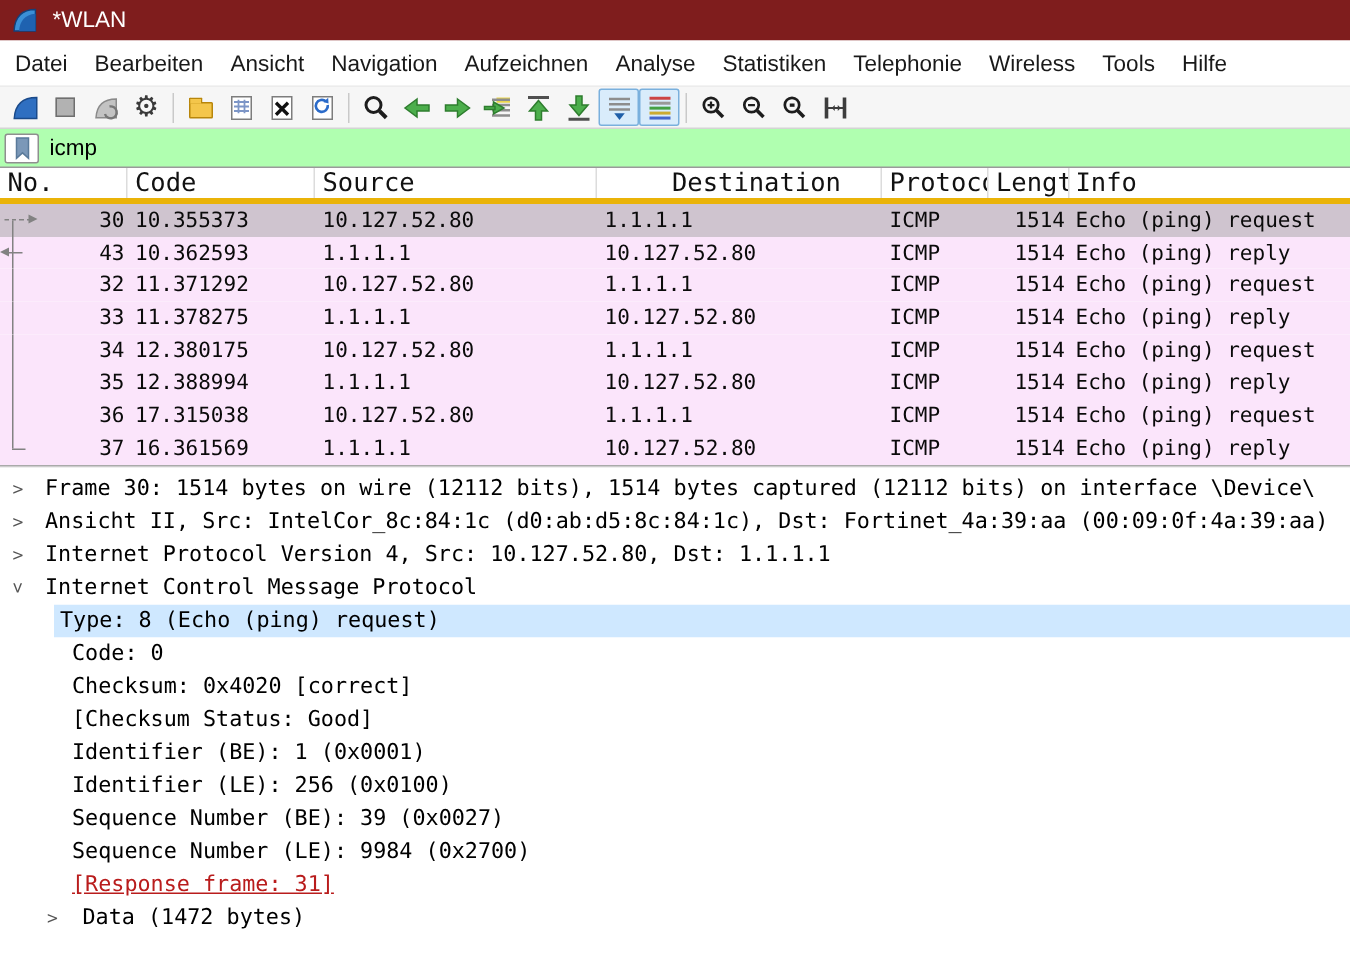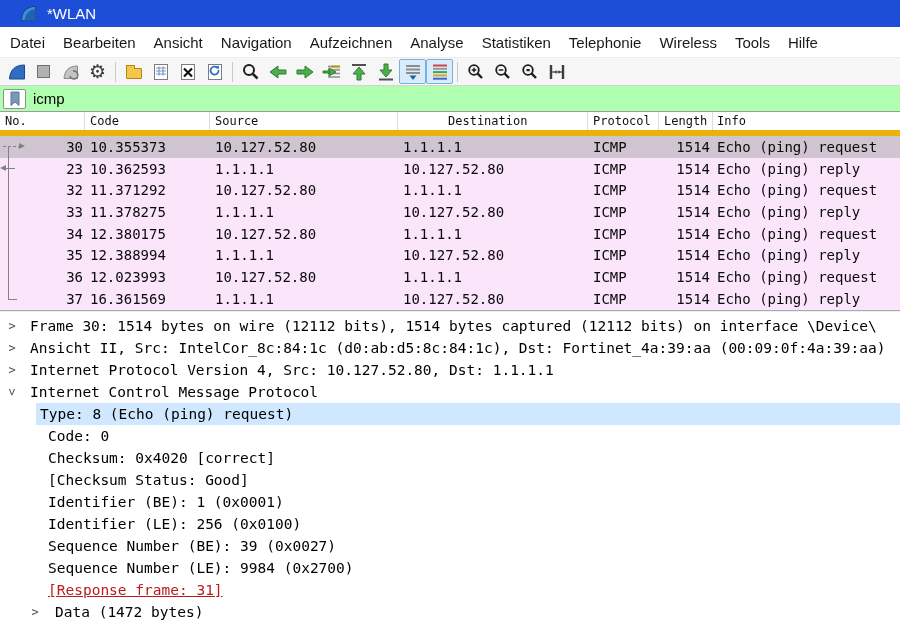--- a/index.html
+++ b/index.html
@@ -1,21 +1,21 @@
 <!DOCTYPE html>
 <html><head>
 <meta charset="utf-8">
 <style>
   * { box-sizing: border-box; margin: 0; padding: 0; }
   html,body { width:900px; height:637px; overflow:hidden; background:#fff;
     font-family:"Liberation Sans", sans-serif; }
 
   
-  .titlebar { height:27px; background:#1d4ed8; display:flex; align-items:center;
-    padding-left:19px; gap:9px; }
+  .titlebar { height:27px; background:#7f1d1d; display:flex; align-items:center;
+    padding-left:7px; gap:9px; }
   .titlebar .wtitle { color:#fff; font-size:15px; }
 
   
   .menubar { height:30px; display:flex; align-items:center; background:#fff;
     font-size:15px; color:#191919; padding-left:1px; }
   .menu-item { padding:0 9px; height:100%; display:flex; align-items:center; cursor:default;text-align:right; }
 
   
   .toolbar { height:29px; background:#f6f6f6; border-top:1px solid #ececec;
     border-bottom:1px solid #d4d4d4; display:flex; align-items:center; padding-left:3px; }
@@ -34,22 +34,22 @@
   
   .filterbar { height:26px; background:#b0ffb0; border-bottom:1px solid #9a9a9a;
     display:flex; align-items:center; padding:0 3px; }
   .bookmark-box { width:23px; height:20px; background:#fff; border:1px solid #8f8f8f;
     border-radius:2px; display:flex; align-items:center; justify-content:center; }
   .filter-input { flex:1; height:22px; background:transparent; border:none; outline:none;
     font-family:"Liberation Sans", sans-serif; font-size:15px; color:#000; padding-left:7px; }
 
   
   .plist-header { display:grid; grid-template-columns:85px 125px 188px 190px 71px 54px 1fr;
-    height:24px; background:#fff; border-bottom:6px solid #eab308;
-    font-family:"DejaVu Sans Mono", monospace; font-size:12px; color:#111; }
+    height:24px; background:#fff; border-bottom:4px solid #eab308;
+    font-family:"DejaVu Sans Mono", monospace; font-size:17px; color:#111; }
   .hcell { display:flex; align-items:center; padding-left:5px;
     border-right:1px solid #dcdcdc; overflow:hidden; white-space:nowrap; }
   .hcell:last-child { border-right:none; }
 
   .prow { display:grid; grid-template-columns:85px 125px 188px 190px 71px 54px 1fr;
     height:21.7px; background:#fbe5fb; position:relative; align-items:center;
     font-family:"DejaVu Sans Mono", monospace; font-size:14px; color:#0a0a0a; }
   .prow.selected { background:#cfc4cf; }
   .cell { overflow:hidden; white-space:pre; }
   .c-no   { text-align:right; padding-right:2px; }
@@ -312,21 +312,21 @@
     <div class="cell c-proto">ICMP</div>
     <div class="cell c-len">1514</div>
     <div class="cell c-info">Echo (ping) request</div>
   </div>
 
   <div class="prow">
     <div class="ind">
       <div class="ind-arrow-l"></div>
         <div class="ind-v"></div>
     </div>
-    <div class="cell c-no">23</div>
+    <div class="cell c-no">43</div>
     <div class="cell c-time">10.362593</div>
     <div class="cell c-src">1.1.1.1</div>
     <div class="cell c-dst">10.127.52.80</div>
     <div class="cell c-proto">ICMP</div>
     <div class="cell c-len">1514</div>
     <div class="cell c-info">Echo (ping) reply</div>
   </div>
 
   <div class="prow">
     <div class="ind">
@@ -378,21 +378,21 @@
     <div class="cell c-proto">ICMP</div>
     <div class="cell c-len">1514</div>
     <div class="cell c-info">Echo (ping) reply</div>
   </div>
 
   <div class="prow">
     <div class="ind">
         <div class="ind-v"></div>
       </div>
     <div class="cell c-no">36</div>
-    <div class="cell c-time">12.023993</div>
+    <div class="cell c-time">17.315038</div>
     <div class="cell c-src">10.127.52.80</div>
     <div class="cell c-dst">1.1.1.1</div>
     <div class="cell c-proto">ICMP</div>
     <div class="cell c-len">1514</div>
     <div class="cell c-info">Echo (ping) request</div>
   </div>
 
   <div class="prow">
     <div class="ind">
       <div class="ind-v half-top"></div>

